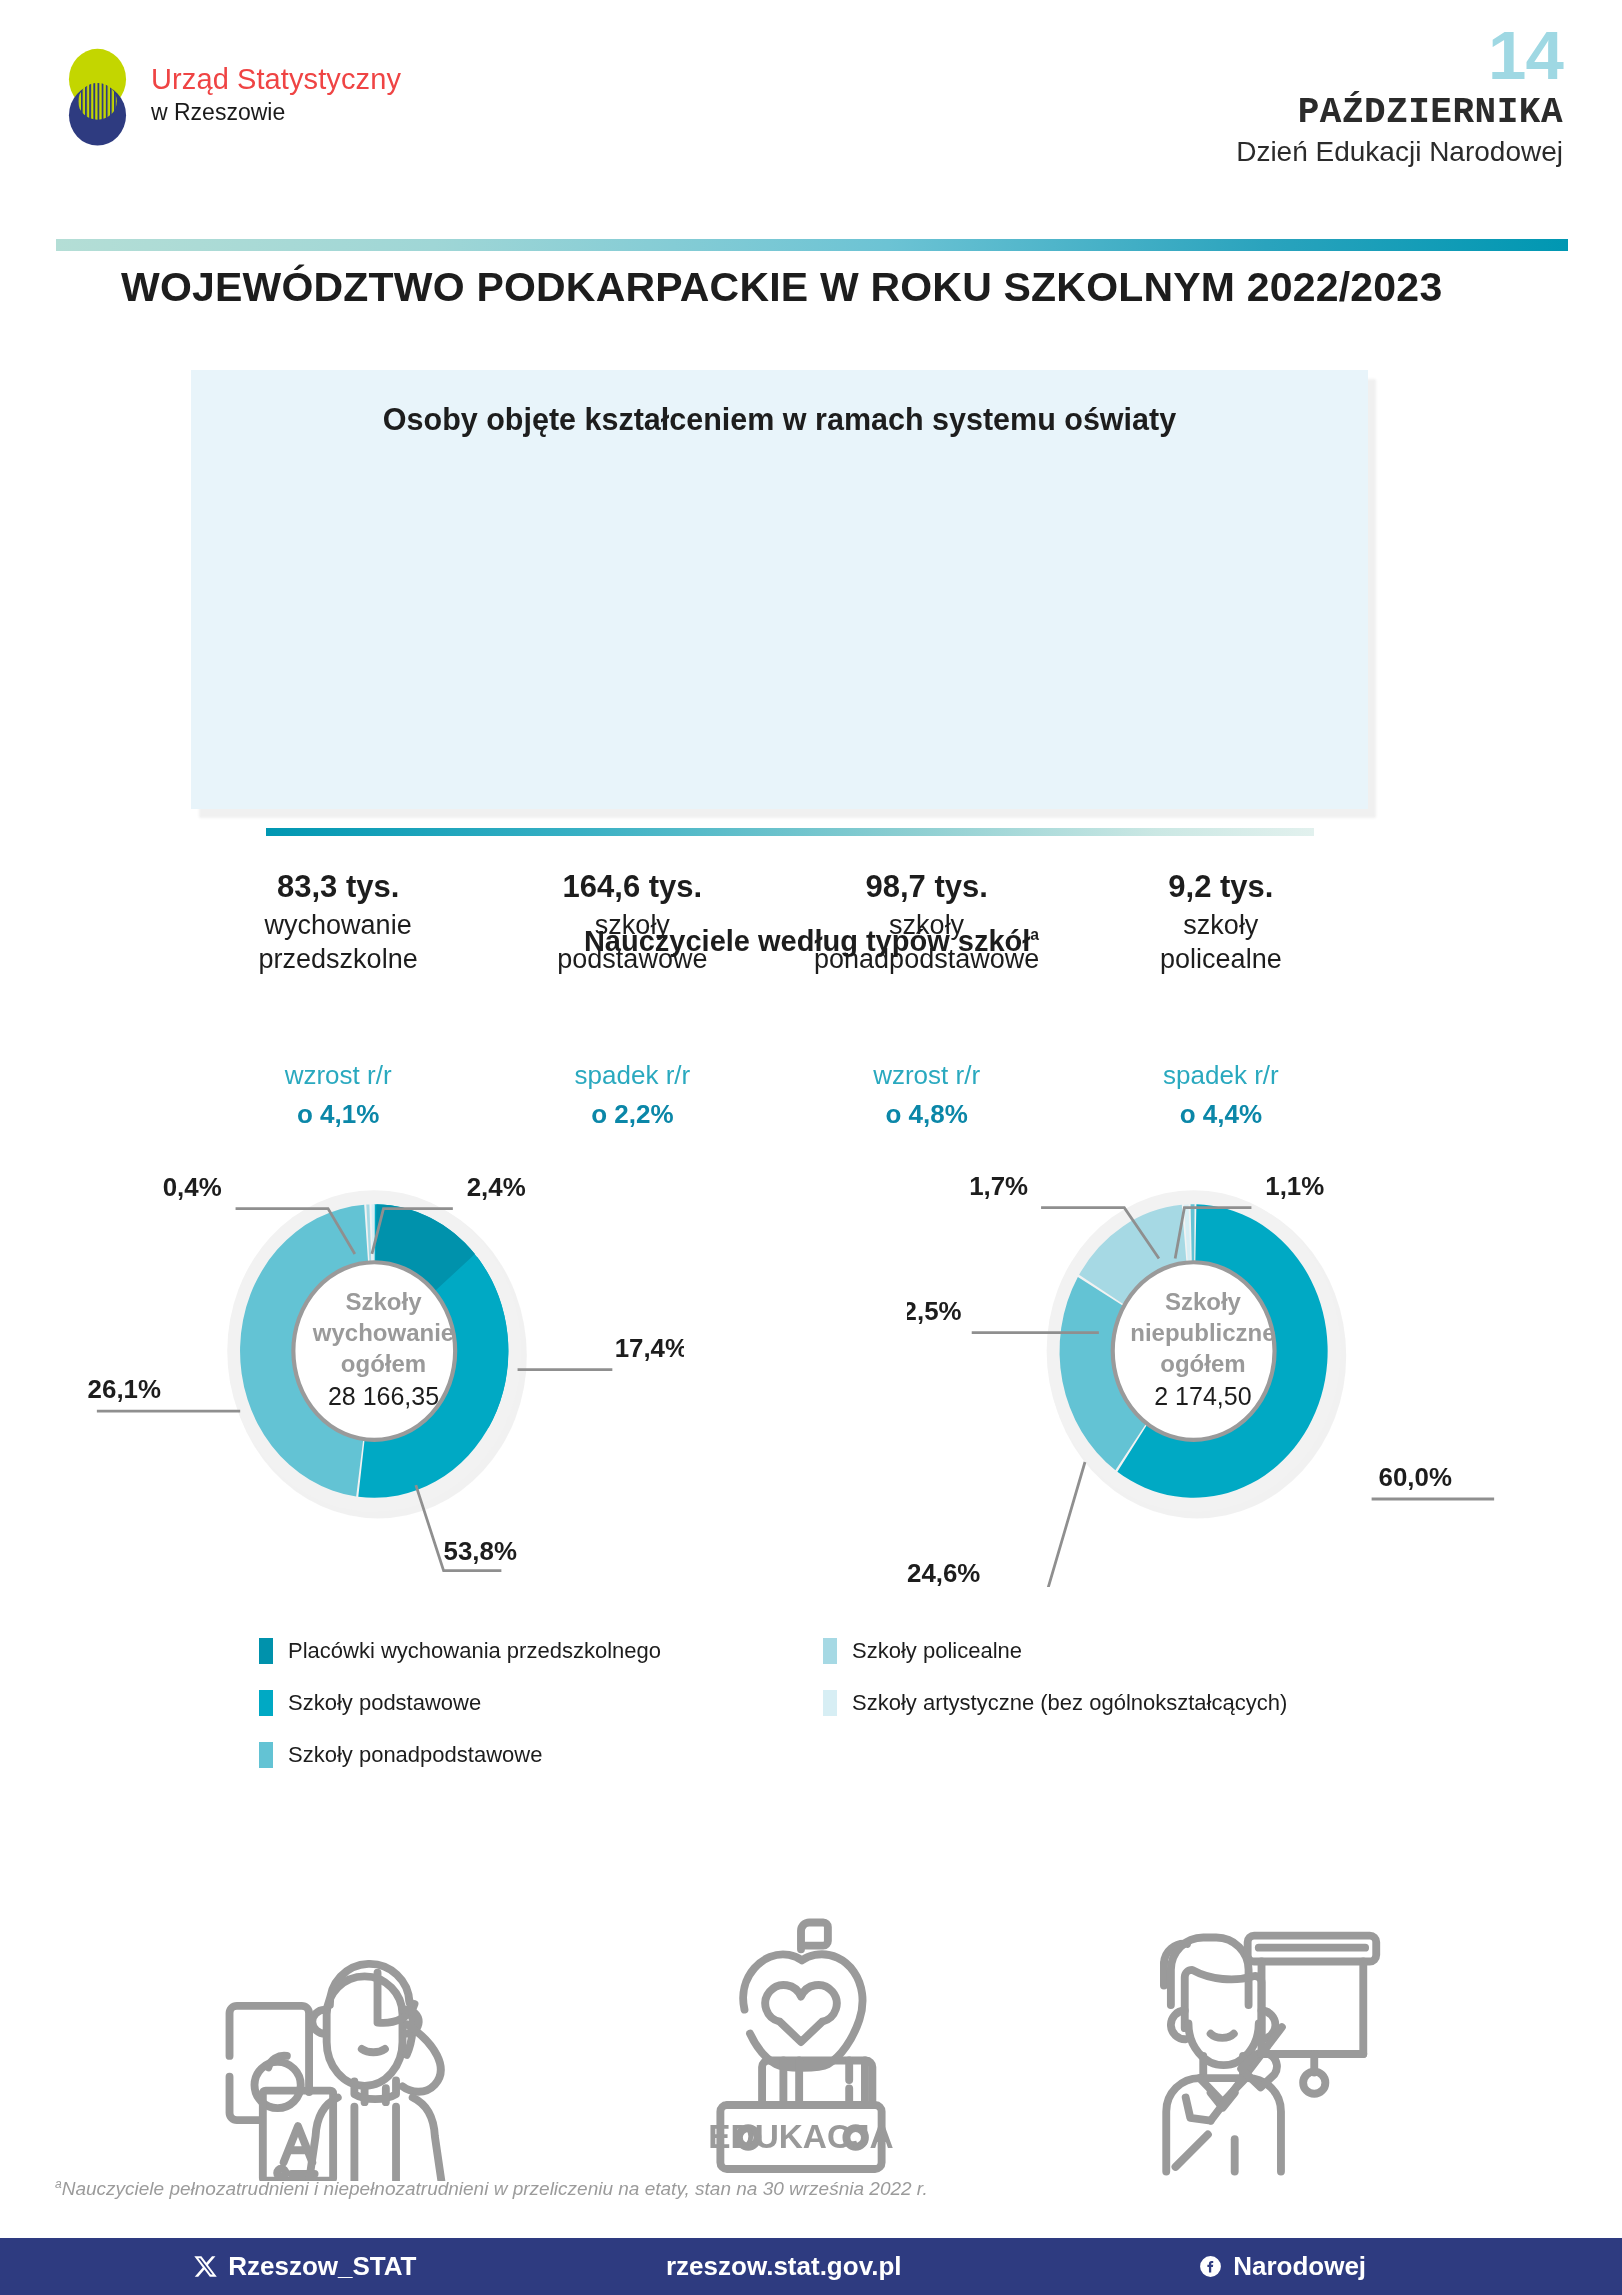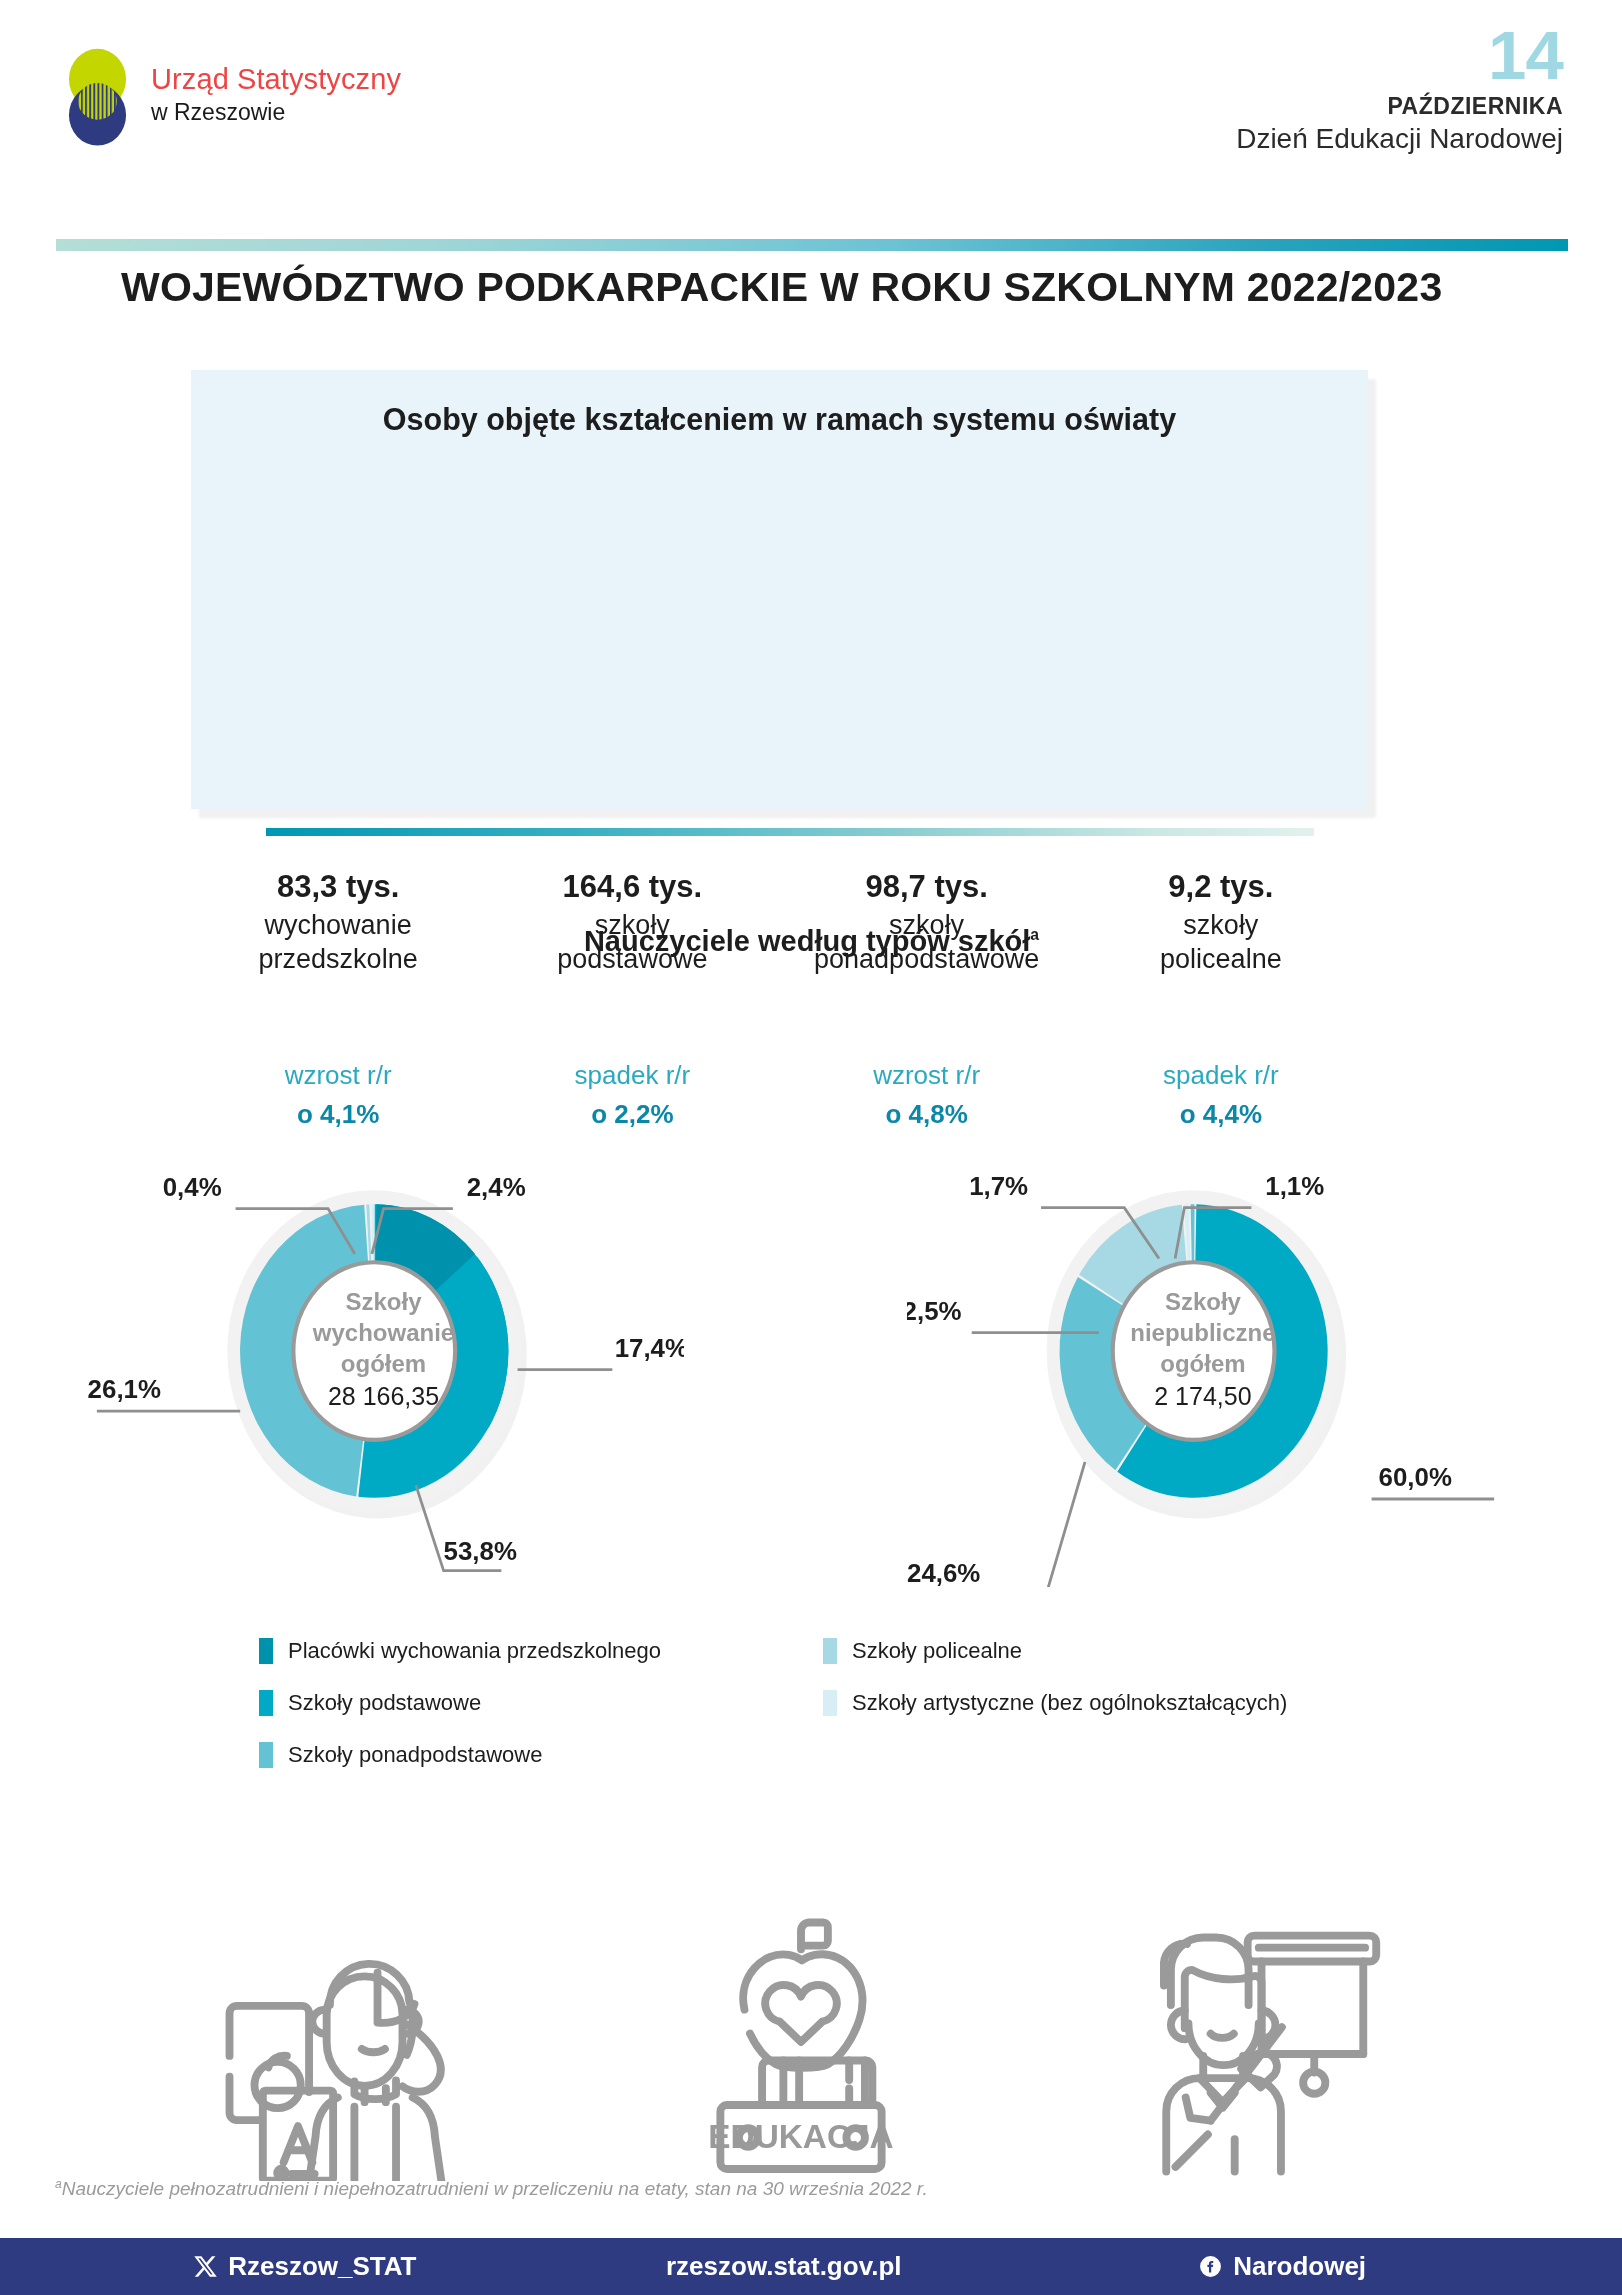--- a/index.html
+++ b/index.html
@@ -16,21 +16,21 @@
   
   .header{position:absolute;left:0;top:0;width:1623px;height:222px;}
   .logo{position:absolute;left:56px;top:44px;width:352px;height:106px;}
   .logo-mark{position:absolute;left:0;top:2.8px;width:83px;height:99px;}
   .logo-text{position:absolute;left:95px;top:10.2px;}
   .logo-line1{font-size:29px;color:#ef4444;letter-spacing:0.1px;line-height:1.18;white-space:nowrap;margin-top:8px;}
   .logo-line2{font-size:23px;color:#1a1a1a;line-height:1.2;margin-top:2.8px;white-space:nowrap;}
 
   .header-right{position:absolute;right:60px;top:28px;text-align:right;}
   .big-day{font-size:69px;font-weight:bold;color:#9fd8e3;line-height:.82;letter-spacing:-0.9px;}
-  .month{font-size:23px;font-weight:bold;color:#2b2b2b;letter-spacing:0.5px;margin-top:10.2px;line-height:1;}
+  .month{font-size:36px;font-weight:bold;color:#2b2b2b;letter-spacing:0.5px;margin-top:10.2px;line-height:1;font-family:Liberation Mono, monospace;}
   .subhead{font-size:28px;color:#2b2b2b;margin-top:7.4px;line-height:1;}
 
   
   .accent-bar{position:absolute;left:56px;top:239px;width:1512px;height:12px;
     background:linear-gradient(to right,#b4ded6 0%,#9fd6d6 25%,#6cc3d4 55%,#2aa3bd 80%,#0097b2 100%);}
   .main-title{position:absolute;left:121px;top:264px;font-size:41px;font-weight:bold;color:#1d1d1d;letter-spacing:0.2px;white-space:nowrap;}
 
   
   .panel-shadow{position:absolute;left:199px;top:379px;width:1177px;height:439px;background:#d9d9d9;opacity:.38;filter:blur(0.9px);}
   .panel{position:absolute;left:191px;top:370px;width:1177px;height:439px;background:#e8f4fa;}

